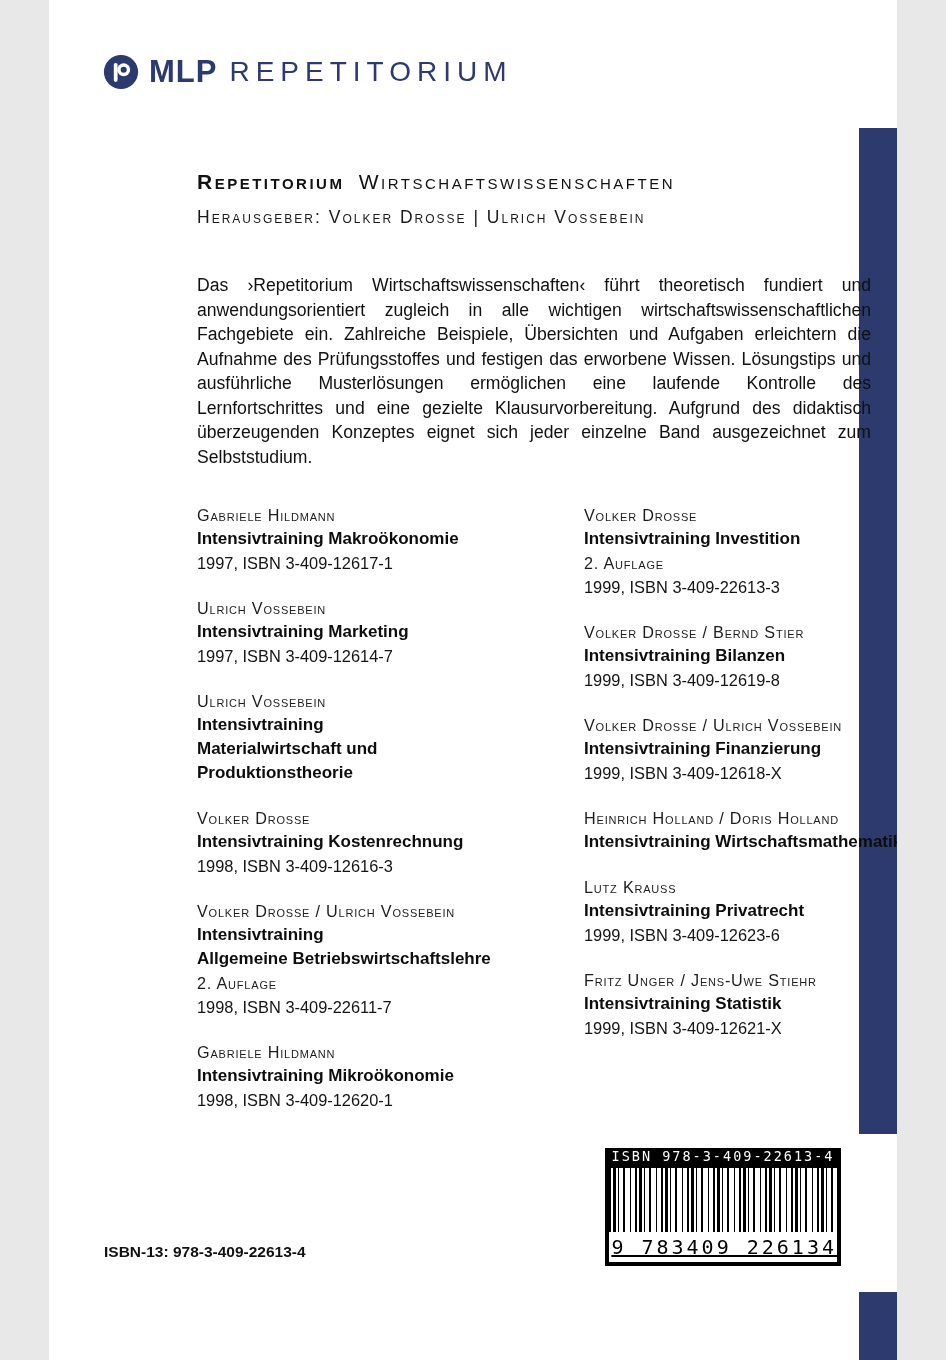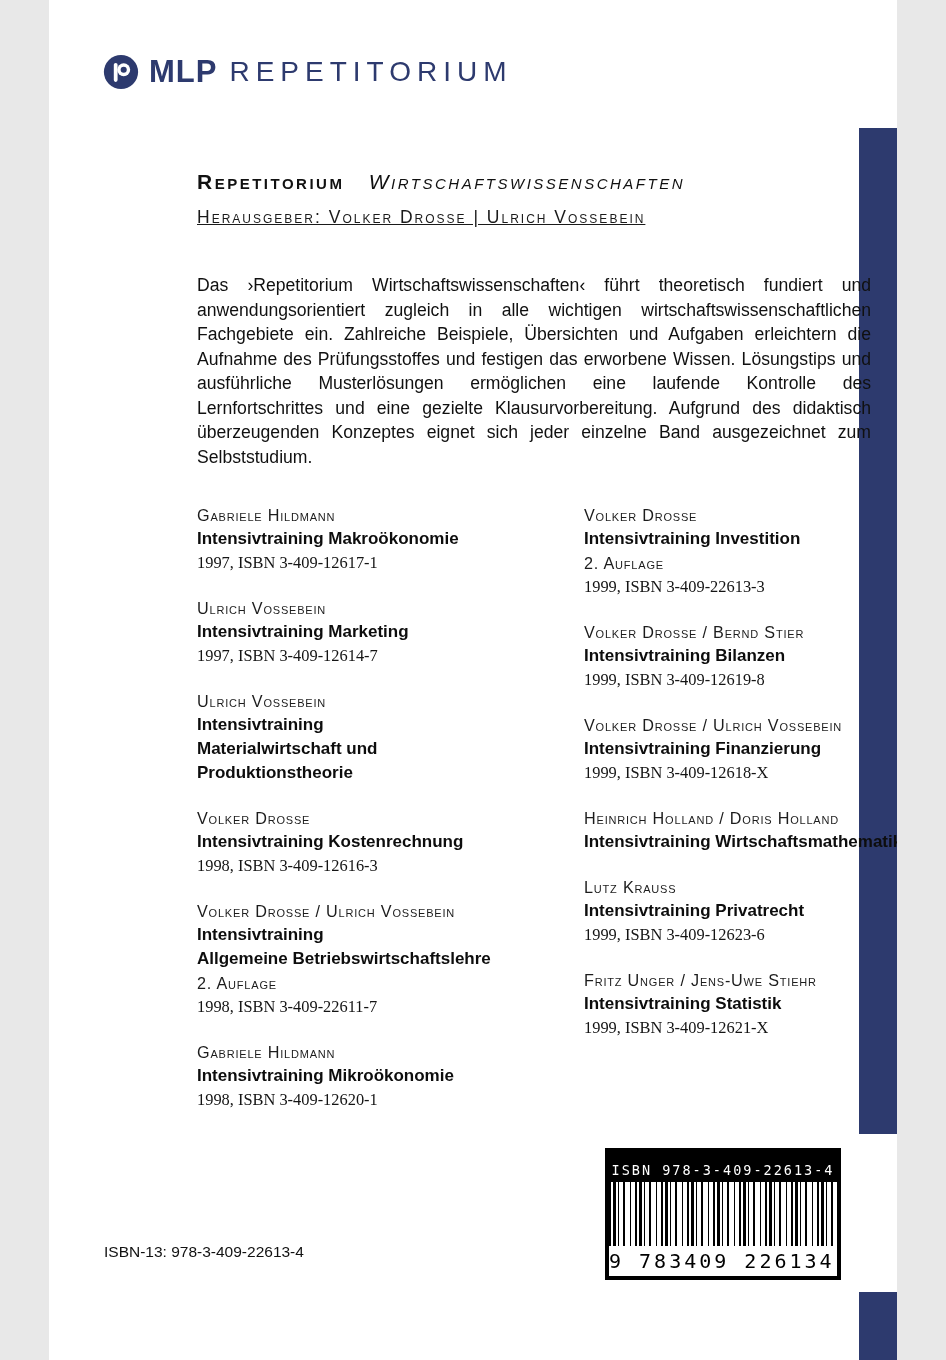--- a/index.html
+++ b/index.html
@@ -17,59 +17,60 @@
   
   .brand { position:absolute; left:54px; top:54px; display:flex; align-items:center; color:#2d3a6e; }
   .brand .mark { width:36px; height:36px; margin-right:10px; flex:0 0 auto; }
   .brand .name { font-size:31px; font-weight:800; letter-spacing:1px; }
   .brand .series { font-size:28px; font-weight:500; letter-spacing:6px; margin-left:12px; }
 
   
   .title-block { position:absolute; left:148px; top:170px; }
   .series-title { font-size:21px; letter-spacing:2.5px; font-variant:small-caps; color:#111; }
   .series-title .strong { font-weight:700; }
-  .series-title .rest { font-weight:400; margin-left:16px;font-style:italic; }
-  .editors-line { margin-top:13px; font-size:17.5px; letter-spacing:2px; font-variant:small-caps; color:#1a1a1a;text-decoration:underline; }
+  .series-title .rest { font-weight:400; margin-left:6px; }
+  .editors-line { margin-top:13px; font-size:17.5px; letter-spacing:2px; font-variant:small-caps; color:#1a1a1a; }
 
   
   .description {
     position:absolute; left:148px; top:273px; width:674px;
     font-size:17.6px; line-height:24.5px; text-align:justify; color:#101010;
   }
 
   
   .col { position:absolute; top:503px; }
   .col.left { left:148px; width:340px; }
   .col.right { left:535px; width:372px; }
   .book { margin-bottom:21px; }
   .book .authors { font-variant:small-caps; font-size:16.2px; letter-spacing:0.8px; line-height:24px; color:#1c1c1c; }
   .book .title { font-weight:700; font-size:17px; line-height:24px; white-space:pre-line; color:#0d0d0d; }
   .book .edition { font-variant:small-caps; font-size:16.2px; letter-spacing:0.8px; line-height:24px; color:#1c1c1c; }
-  .book .meta { font-size:16.4px; line-height:24px; color:#141414;font-family:Liberation Serif, serif; }
+  .book .meta { font-size:16.4px; line-height:24px; color:#141414; }
 
   
-  .isbn13 { position:absolute; left:55px; top:1243px; font-size:15.5px; color:#111; }
+  .isbn13 { position:absolute; left:55px; top:1243px; font-size:15.5px; color:#111;font-weight:bold; }
 
   .barcode { position:absolute; left:556px; top:1148px; width:236px; background:#000; padding-bottom:4px; }
   .bc-label {
     color:#fff; background:#000; text-align:center;
     font-family:"DejaVu Sans Mono", monospace; font-size:13.5px; letter-spacing:2px;
-    padding:14px 0 4px;
+    padding:0 0 4px;
   }
   .bc-bars {
     height:64px; margin:0 4px; background-color:#fff;
     background-image:repeating-linear-gradient(90deg,
       #000 0 2px, #fff 2px 4px, #000 4px 7px, #fff 7px 9px,
       #000 9px 10px, #fff 10px 14px, #000 14px 16px, #fff 16px 21px,
       #000 21px 22px, #fff 22px 26px);
   }
   .bc-number {
-    margin:0 4px; background:#fff; color:#000; text-align:left;
+    margin:0 4px; background:#fff; color:#000; text-align:right;
     font-family:"DejaVu Sans Mono", monospace; font-size:20px; letter-spacing:3px;
     padding:3px 0 3px;
+    text-decoration:underline;
   }
 </style>
 </head>
 <body>
 
 <div class="page">
 
   <div class="accent seg1"></div>
   <div class="accent seg2"></div>
 

